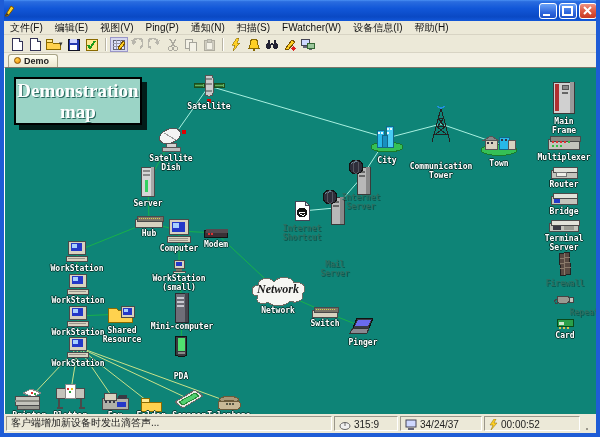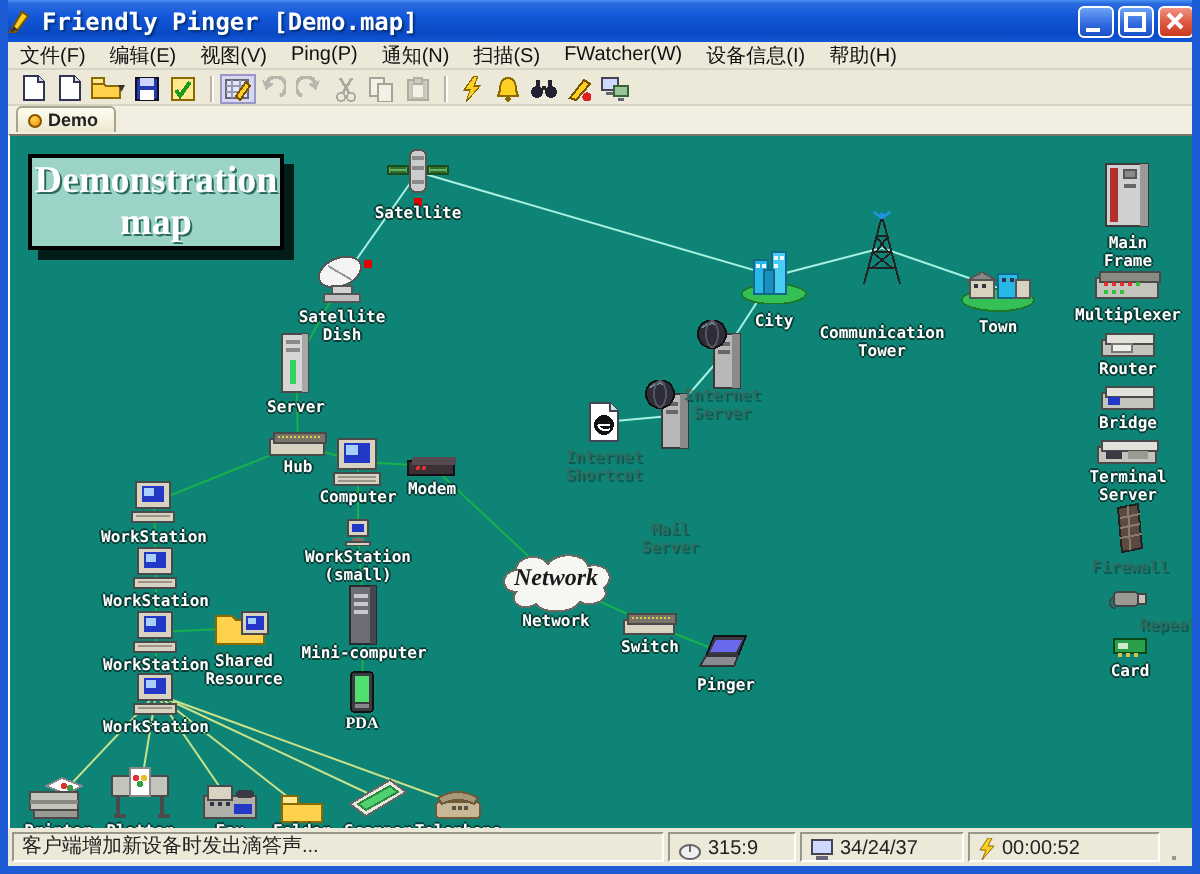--- a/index.html
+++ b/index.html
@@ -25,21 +25,21 @@
   
   #toolbar{position:absolute;left:0;top:36px;width:592px;height:17px;background:#ece9d8;
     display:flex;align-items:center;padding-left:4px;border-bottom:1px solid #d8d4c4;}
   .tbtn{width:18px;height:15px;display:flex;align-items:center;justify-content:center;border:1px solid transparent;}
   .tbtn.pressed{border:1px solid #9a96c8;background:#d6d8ef;}
   .tbtn.disabled{opacity:.38;filter:grayscale(90%);}
   .tsep{width:1px;height:13px;background:#b8b4a4;margin:0 4px;box-shadow:1px 0 0 #fff;}
   .tcaret{font-size:7px;color:#333;margin-left:-3px;margin-right:2px;}
   
   #tabbar{position:absolute;left:0;top:53px;width:592px;height:14px;background:#f2efe2;
-    display:flex;align-items:flex-start;padding-left:4px;}
+    display:flex;align-items:center;padding-left:4px;}
   #tab-demo{height:13px;display:flex;align-items:center;gap:3px;padding:0 8px 0 5px;
     background:linear-gradient(180deg,#fffef2,#ece7cf);border:1px solid #a8a488;border-bottom:none;
     border-radius:3px 3px 0 0;font-size:9px;font-weight:bold;color:#222;}
   .tab-dot{width:7px;height:7px;border-radius:50%;background:radial-gradient(circle at 35% 30%,#ffd34e,#f08a00);border:1px solid #8a5200;}
   
   #canvas{position:absolute;left:0;top:67px;width:592px;height:347px;background:#0e8477;
     border-top:1px solid #7a766a;border-left:1px solid #fff;overflow:hidden;}
   #edges{position:absolute;left:0;top:0;z-index:1;}
   #sign{position:absolute;left:9px;top:9px;width:128px;height:48px;z-index:2;
     background:#9bd4c6;border:2px solid #000;box-shadow:5px 5px 0 rgba(0,10,8,.85);
@@ -67,21 +67,20 @@
 <body>
 
 <div id="window">
   <div id="titlebar">
     <span>
       <svg width="14" height="14">
           <path d="M2 12 L8 2 L11 4 L5 12 Z" fill="#ffd024" stroke="#7a5200"></path>
           <path d="M2 12 L4 9 L6 11 Z" fill="#333"></path>
         </svg>
     </span>
-    <span id="title-text">Friendly Pinger [Demo.map]</span>
     <span class="win-btns">
       <span class="wbtn">
           <svg width="16" height="14">
             <rect x="3" y="10" width="7" height="2" fill="#fff"></rect>
           </svg>
         </span>
       <span class="wbtn">
           <svg width="16" height="14">
             <rect x="3" y="3" width="9" height="8" fill="none" stroke="#fff" stroke-width="2"></rect>
           </svg>
@@ -354,21 +353,21 @@
               <rect x="4" y="5" width="7" height="2" fill="#c8c8d0"></rect>
               <rect x="4" y="9" width="7" height="2" fill="#c8c8d0"></rect>
               <rect x="4" y="13" width="7" height="2" fill="#c8c8d0"></rect>
             </svg></span></div>
         <div class="nlabel" style="left: 177px; top: 254px;">Mini-computer</div>
         <div class="node" style="left: 176px; top: 278px;"><span><svg width="13" height="22" viewBox="0 0 13 22" shape-rendering="crispEdges">
               <rect x="1" y="1" width="11" height="20" rx="2" fill="#3a3a40" stroke="#111"></rect>
               <rect x="3" y="3" width="7" height="13" fill="#50e070"></rect>
               <rect x="3" y="17" width="7" height="2" fill="#888"></rect>
             </svg></span></div>
-        <div class="nlabel" style="left: 176px; top: 289px; font-family: Liberation Serif, serif;">PDA</div>
+        <div class="nlabel" style="left: 176px; top: 304px;">PDA</div>
         <div class="node" style="left: 72px; top: 183px;"><span><svg width="24" height="22" viewBox="0 0 24 22" shape-rendering="crispEdges">
               <rect x="3" y="1" width="17" height="13" fill="#d8d2c0" stroke="#4a4a4a"></rect>
               <rect x="6" y="3" width="11" height="8" fill="#2438c8"></rect>
               <rect x="7" y="4" width="5" height="4" fill="#a8d0ff"></rect>
               <rect x="1" y="16" width="21" height="5" fill="#d8d2c0" stroke="#4a4a4a"></rect>
               <path d="M3 18 H20" stroke="#9a948a"></path>
             </svg></span></div>
         <div class="nlabel" style="left: 72px; top: 196px;">WorkStation</div>
         <div class="node" style="left: 73px; top: 216px;"><span><svg width="24" height="22" viewBox="0 0 24 22" shape-rendering="crispEdges">
               <rect x="3" y="1" width="17" height="13" fill="#d8d2c0" stroke="#4a4a4a"></rect>

